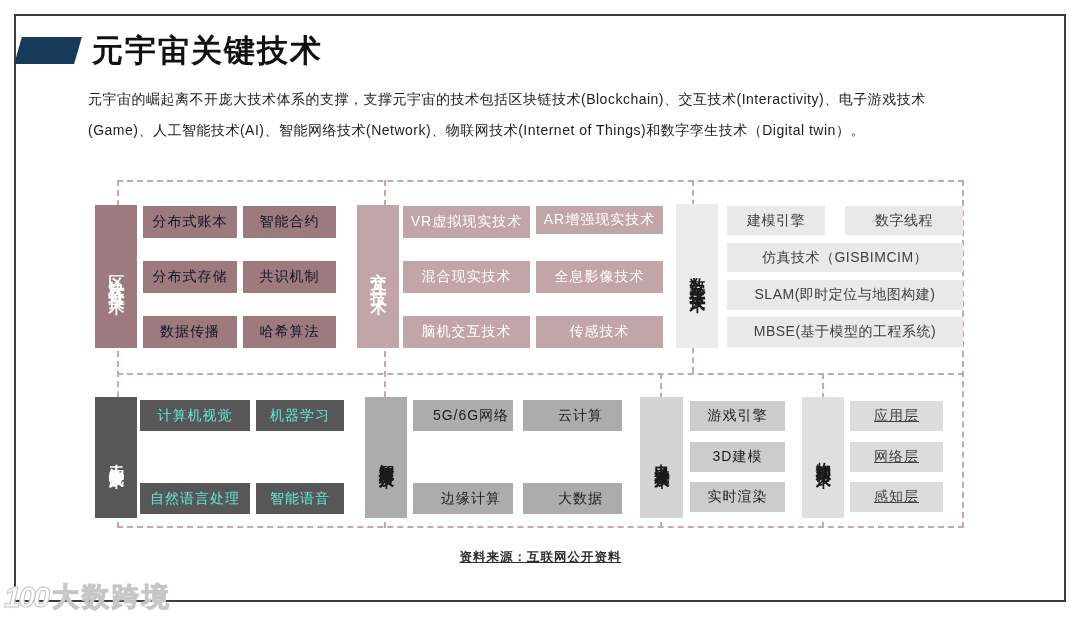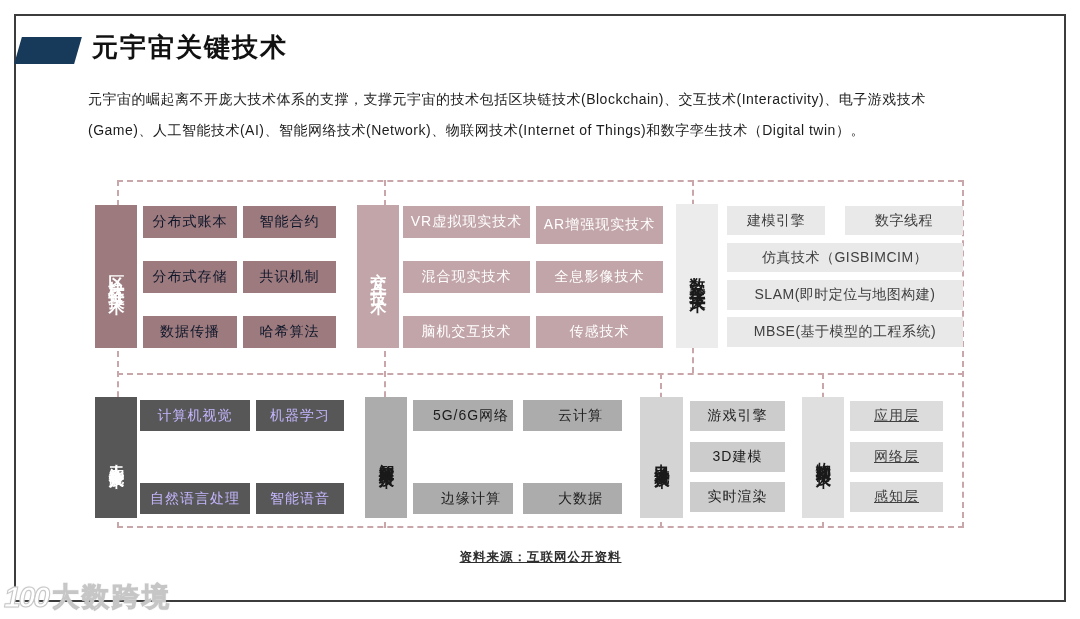--- a/index.html
+++ b/index.html
@@ -5,21 +5,21 @@
   * { margin: 0; padding: 0; box-sizing: border-box; }
   html, body { width: 1080px; height: 619px; background: #ffffff;
     font-family: "Liberation Sans", sans-serif; overflow: hidden; }
   .stage { position: absolute; left: 0; top: 0; width: 1080px; height: 619px; }
 
   .frame { position: absolute; left: 14px; top: 14px; width: 1052px; height: 588px;
     border: 2px solid #3c3c3c; background: #ffffff; }
 
   .title-shape { position: absolute; left: 18px; top: 37px; width: 60px; height: 27px;
     background: #17395a; transform: skewX(-16deg); }
-  .page-title { position: absolute; left: 92px; top: 30px; font-size: 26px;
+  .page-title { position: absolute; left: 92px; top: 30px; font-size: 31px;
     font-weight: bold; color: #111; letter-spacing: 2px; }
 
   .desc { position: absolute; left: 88px; top: 84px; width: 935px;
     font-size: 14px; color: #1c1c1c; letter-spacing: 0.5px; }
   .desc .line { height: 31px; line-height: 31px; white-space: nowrap; }
 
   
   .dash-rect { position: absolute; left: 117px; top: 180px; width: 847px; height: 348px;
     border: 2px dashed #c9a6aa; z-index: 1; }
   .dash-h { position: absolute; left: 117px; top: 373px; width: 847px; height: 0;
@@ -48,21 +48,21 @@
     background: #d4d4d4; color: #1a1a1a; font-size: 15px; letter-spacing: 2px; }
   .lb-iot        { left: 802px; top: 397px; width: 42px; height: 121px;
     background: #dfdfdf; color: #1a1a1a; font-size: 15px; letter-spacing: 3px; }
 
   
   .box { position: absolute; z-index: 2; display: flex; align-items: center;
     justify-content: center; font-size: 14px; white-space: nowrap; }
   .bc  { background: #9c7a7e; color: #0f172a; letter-spacing: 1px; }
   .it  { background: #c2a5a9; color: #ffffff; letter-spacing: 1px; }
   .tw  { background: #e9e9e9; color: #404040; letter-spacing: 0.5px; }
-  .ai  { background: #575757; color: #c4b5fd; letter-spacing: 1px; }
+  .ai  { background: #575757; color: #5eead4; letter-spacing: 1px; }
   .nw  { background: #acacac; color: #1d1d1d; letter-spacing: 1px; padding-left: 16px; }
   .gm  { background: #cccccc; color: #1d1d1d; letter-spacing: 1px; }
   .io  { background: #dcdcdc; color: #404040; letter-spacing: 1px; text-decoration: underline; }
 
   .source { position: absolute; left: 117px; top: 549px; width: 847px;
     text-align: center; font-size: 12.5px; color: #2e2e2e; letter-spacing: 1px;
     font-weight: bold; text-decoration: underline; }
 
   .watermark { position: absolute; left: 4px; top: 579px; z-index: 5;
     display: flex; align-items: center; gap: 4px;
@@ -101,21 +101,21 @@
   <div class="vlabel lb-iot">物联网技术</div>
 
   <div class="box bc" style="left:143px;top:206px;width:94px;height:32px">分布式账本</div>
   <div class="box bc" style="left:243px;top:206px;width:93px;height:32px">智能合约</div>
   <div class="box bc" style="left:143px;top:261px;width:94px;height:32px">分布式存储</div>
   <div class="box bc" style="left:143px;top:316px;width:94px;height:32px">数据传播</div>
   <div class="box bc" style="left:243px;top:261px;width:93px;height:32px">共识机制</div>
   <div class="box bc" style="left:243px;top:316px;width:93px;height:32px">哈希算法</div>
 
   <div class="box it" style="left:403px;top:206px;width:127px;height:32px">VR虚拟现实技术</div>
-  <div class="box it" style="left:536px;top:206px;width:127px;height:38px">AR增强现实技术</div>
+  <div class="box it" style="left:536px;top:206px;width:127px;height:28px">AR增强现实技术</div>
   <div class="box it" style="left:403px;top:261px;width:127px;height:32px">混合现实技术</div>
   <div class="box it" style="left:536px;top:261px;width:127px;height:32px">全息影像技术</div>
   <div class="box it" style="left:403px;top:316px;width:127px;height:32px">脑机交互技术</div>
   <div class="box it" style="left:536px;top:316px;width:127px;height:32px">传感技术</div>
 
   <div class="box tw" style="left:727px;top:206px;width:98px;height:29px">建模引擎</div>
   <div class="box tw" style="left:845px;top:206px;width:118px;height:29px">数字线程</div>
   <div class="box tw" style="left:727px;top:243px;width:236px;height:29px">仿真技术（GISBIMCIM）</div>
   <div class="box tw" style="left:727px;top:280px;width:236px;height:30px">SLAM(即时定位与地图构建)</div>
   <div class="box tw" style="left:727px;top:317px;width:236px;height:30px">MBSE(基于模型的工程系统)</div>

